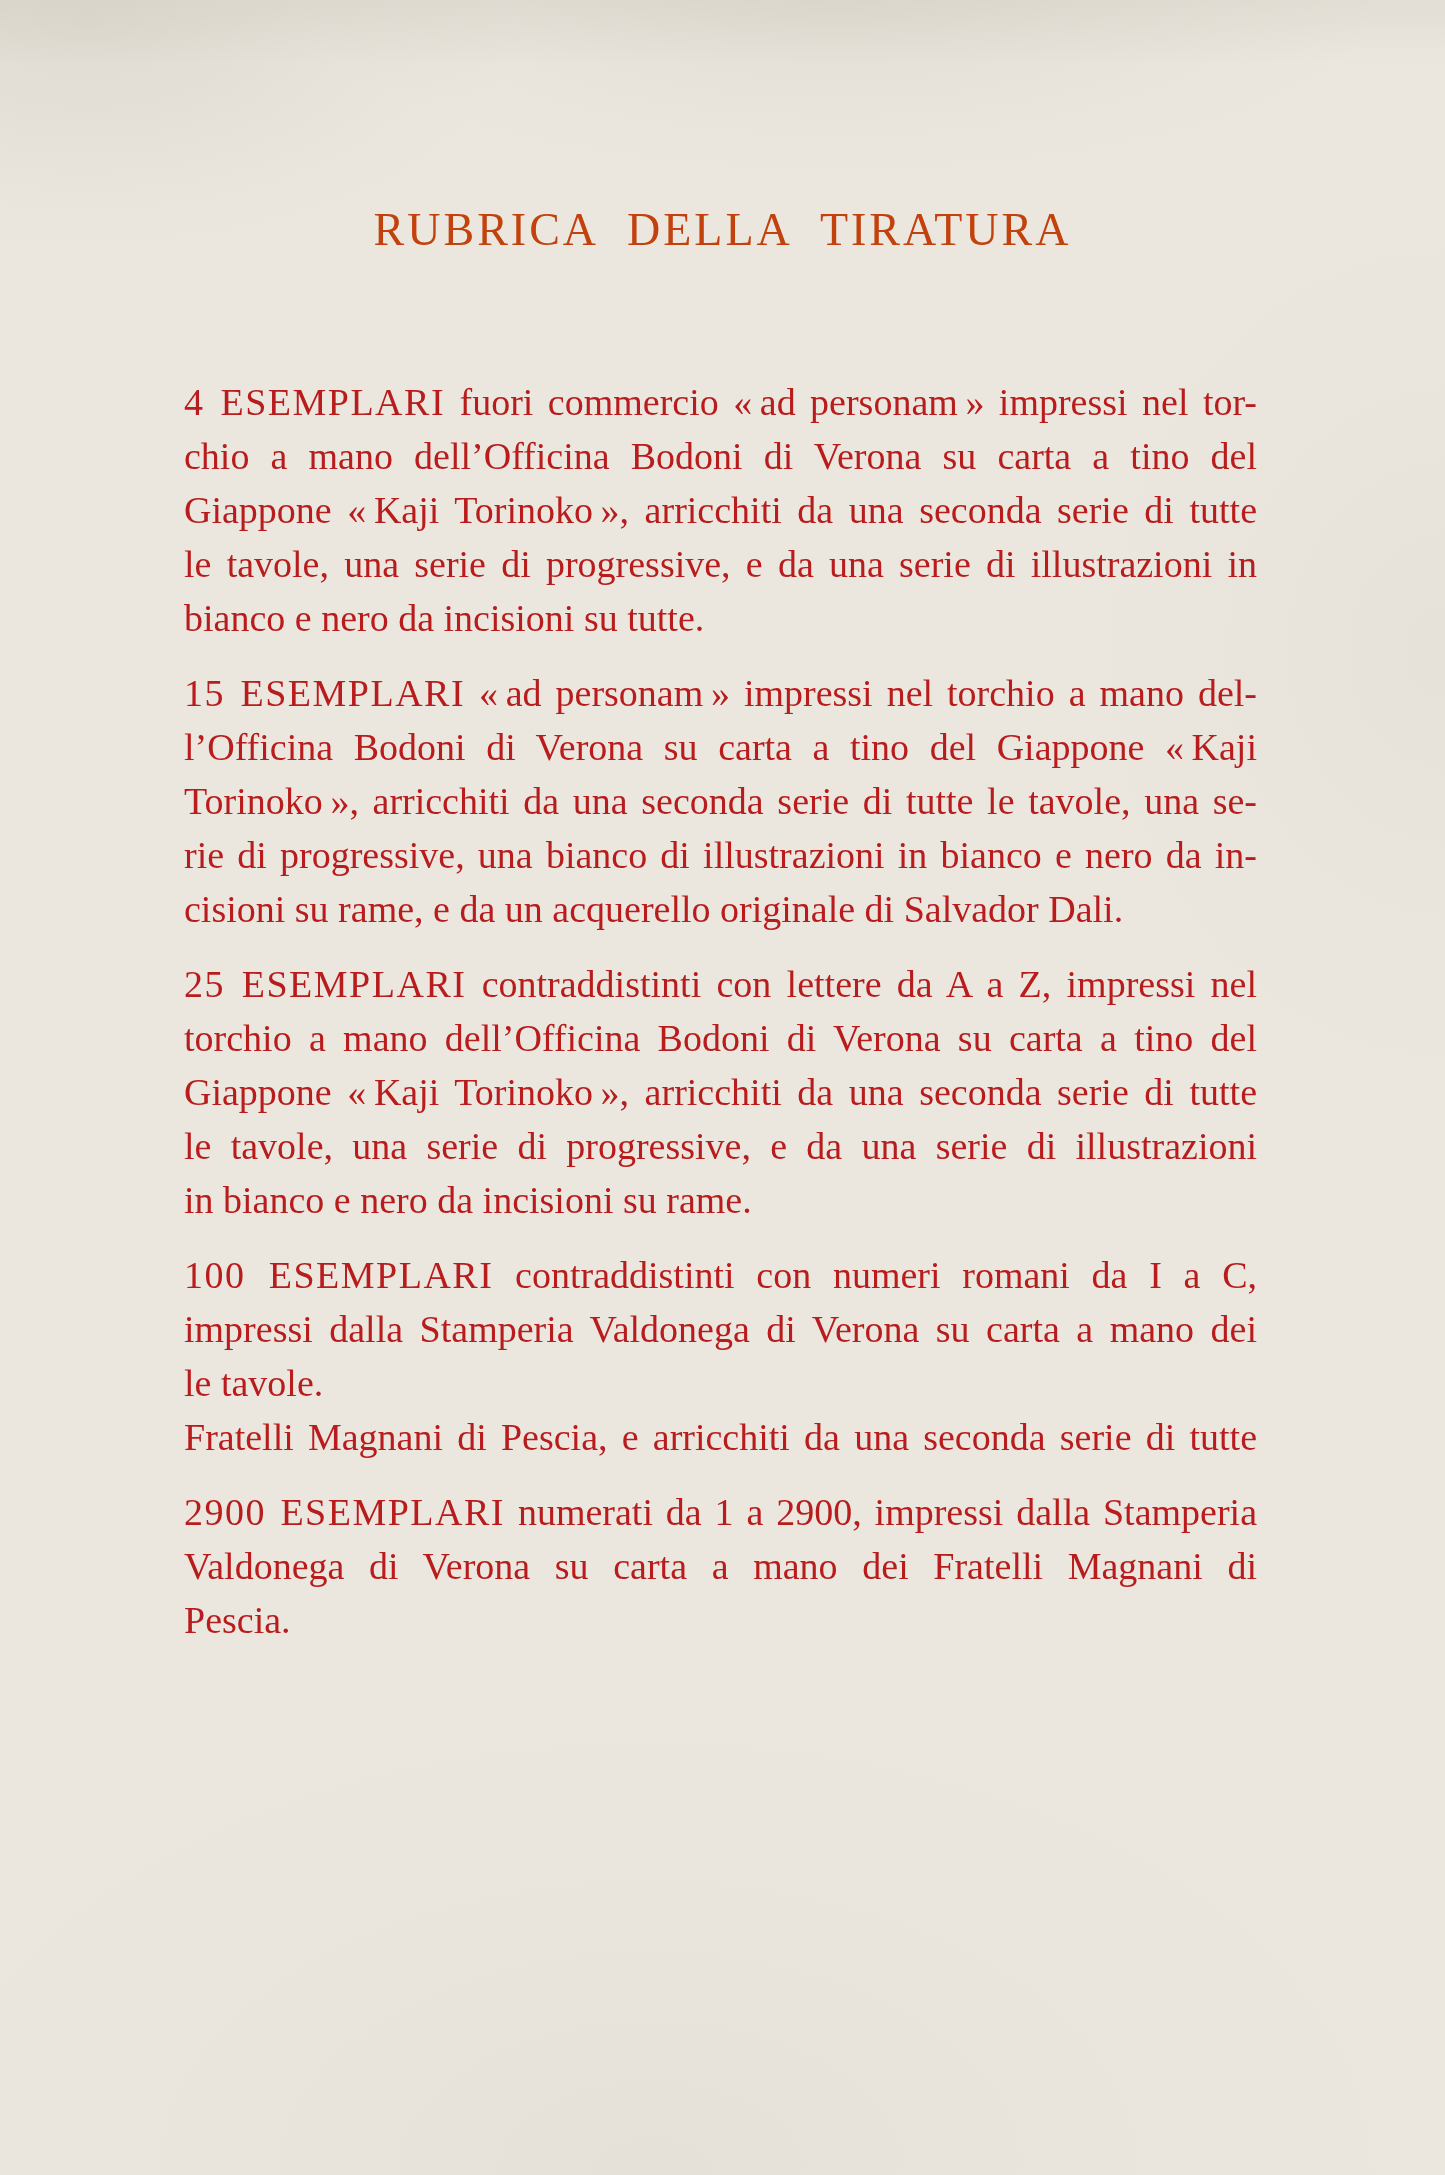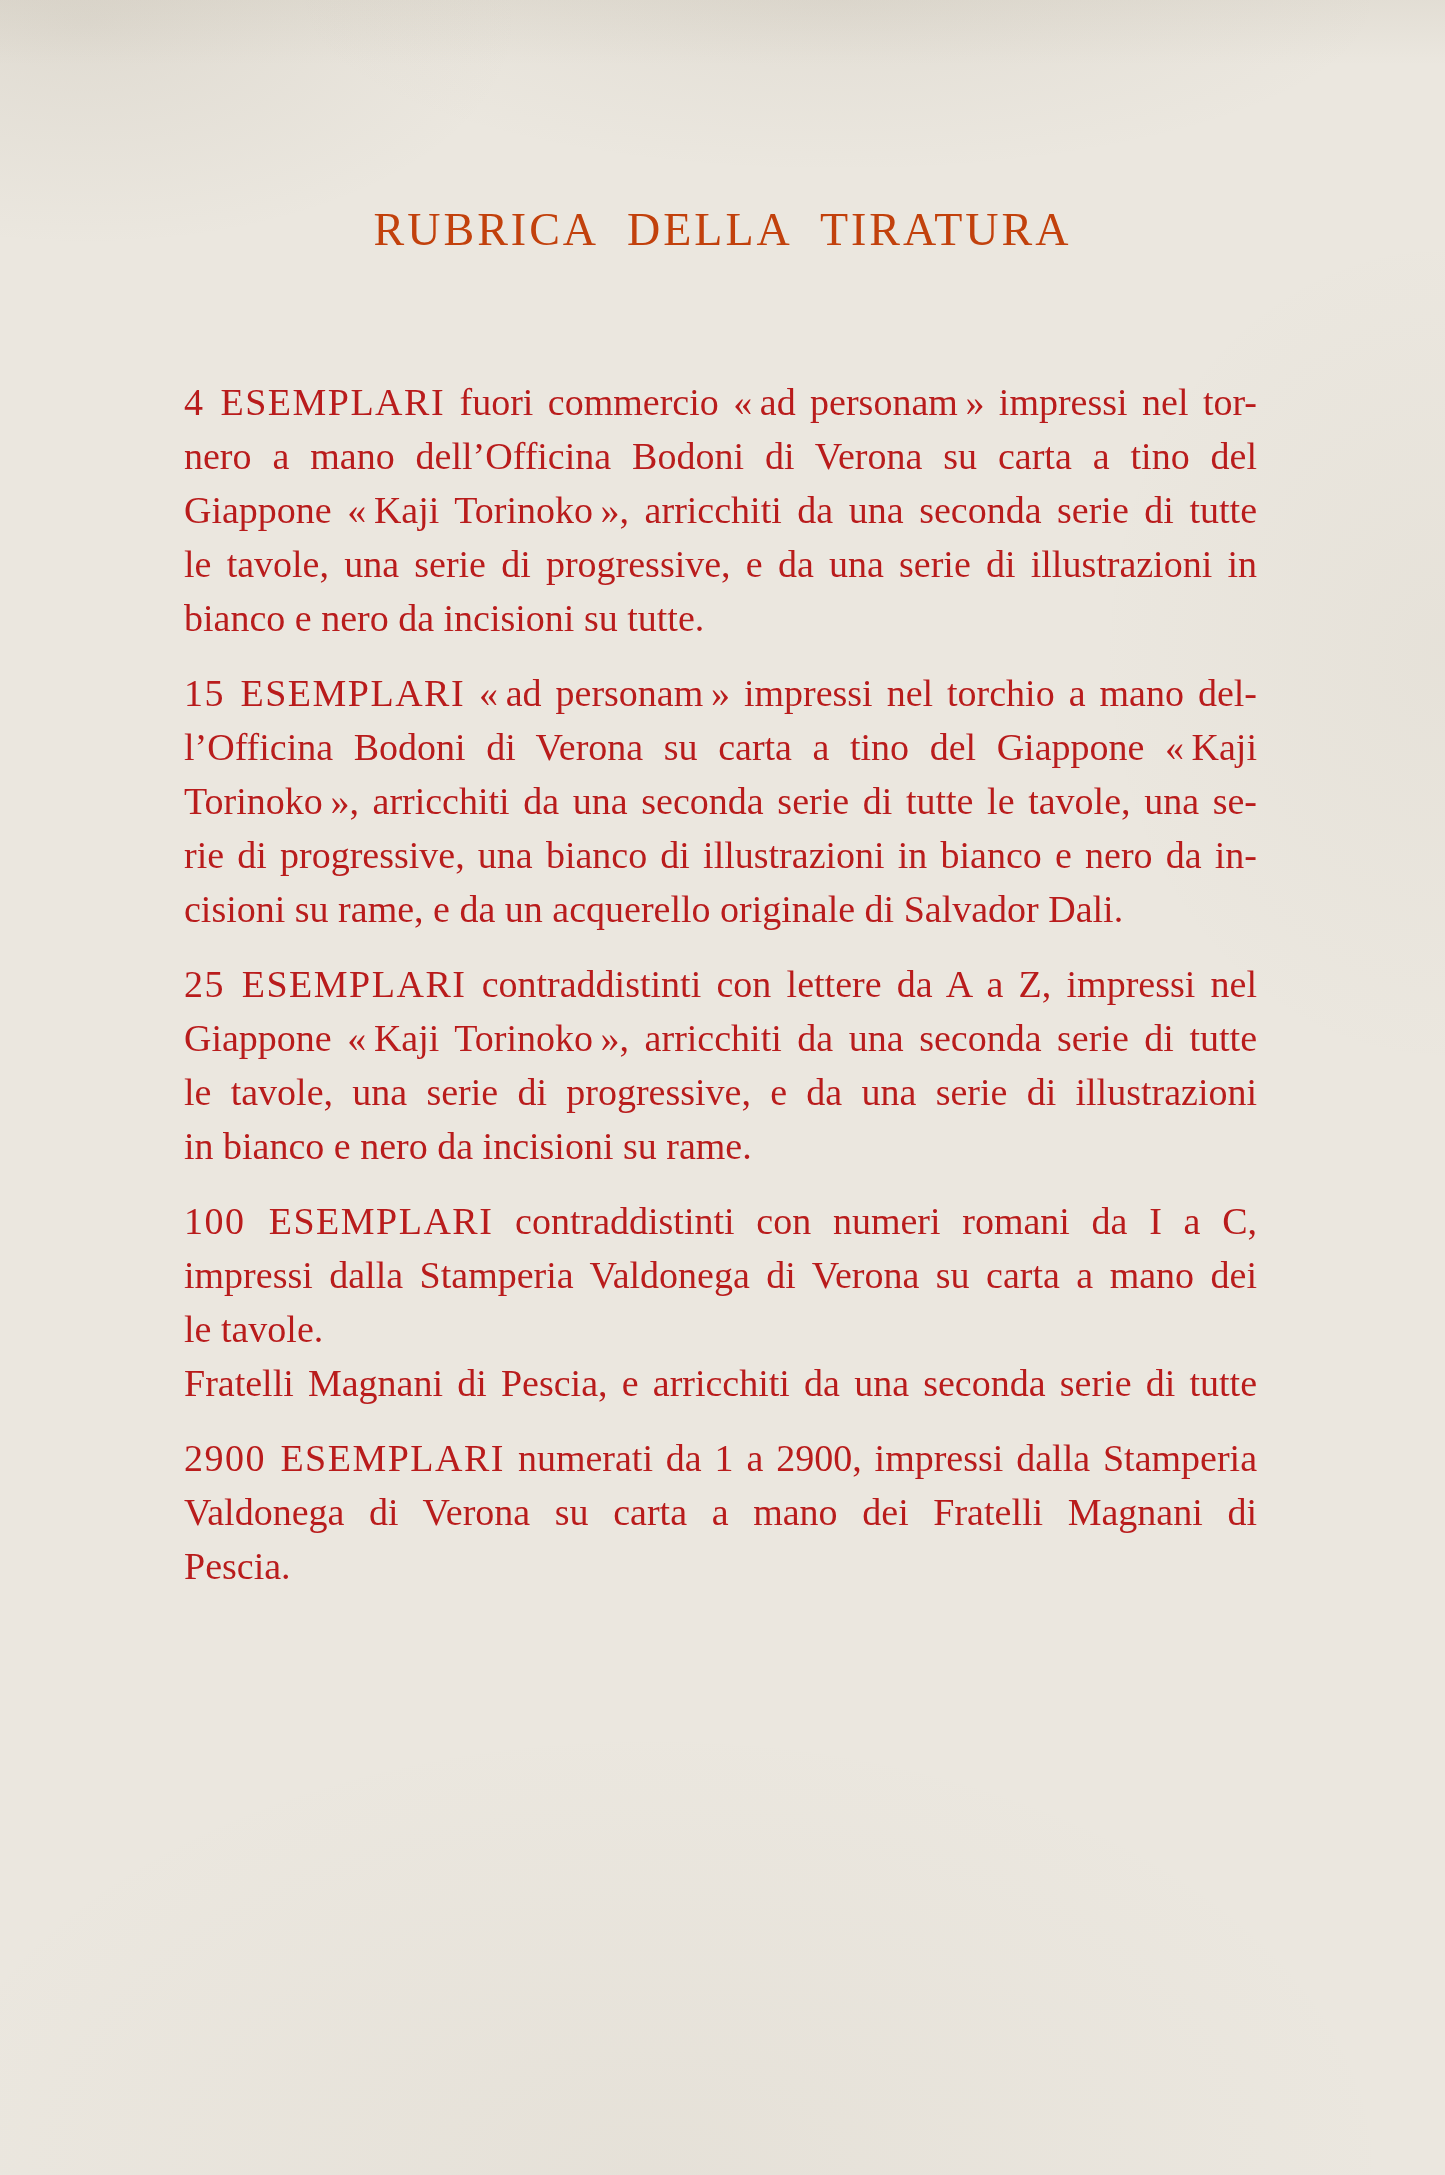--- a/index.html
+++ b/index.html
@@ -45,34 +45,35 @@
 </style>
 </head>
 <body>
 
 <div class="sheet">
   <div class="title">RUBRICA DELLA TIRATURA</div>
 
   <div class="text-block">
       <div class="paragraph">
         <div class="line"><span class="lead">4 ESEMPLARI</span> fuori commercio « ad personam » impressi nel tor-</div>
-        <div class="line">nero a mano dell’Officina Bodoni di Verona su carta a tino del</div>
+        <div class="line">chio a mano dell’Officina Bodoni di Verona su carta a tino del</div>
         <div class="line">Giappone « Kaji Torinoko », arricchiti da una seconda serie di tutte</div>
         <div class="line">le tavole, una serie di progressive, e da una serie di illustrazioni in</div>
         <div class="line last">bianco e nero da incisioni su tutte.</div>
       </div>
       <div class="paragraph">
         <div class="line"><span class="lead">15 ESEMPLARI</span> « ad personam » impressi nel torchio a mano del-</div>
         <div class="line">l’Officina Bodoni di Verona su carta a tino del Giappone « Kaji</div>
         <div class="line">Torinoko », arricchiti da una seconda serie di tutte le tavole, una se-</div>
         <div class="line">rie di progressive, una bianco di illustrazioni in bianco e nero da in-</div>
         <div class="line last">cisioni su rame, e da un acquerello originale di Salvador Dali.</div>
       </div>
       <div class="paragraph">
         <div class="line"><span class="lead">25 ESEMPLARI</span> contraddistinti con lettere da A a Z, impressi nel</div>
+        <div class="line">torchio a mano dell’Officina Bodoni di Verona su carta a tino del</div>
         <div class="line">Giappone « Kaji Torinoko », arricchiti da una seconda serie di tutte</div>
         <div class="line">le tavole, una serie di progressive, e da una serie di illustrazioni</div>
         <div class="line last">in bianco e nero da incisioni su rame.</div>
       </div>
       <div class="paragraph">
         <div class="line"><span class="lead">100 ESEMPLARI</span> contraddistinti con numeri romani da I a C,</div>
         <div class="line">impressi dalla Stamperia Valdonega di Verona su carta a mano dei</div>
         <div class="line last">le tavole.</div>
         <div class="line">Fratelli Magnani di Pescia, e arricchiti da una seconda serie di tutte</div>
       </div>

